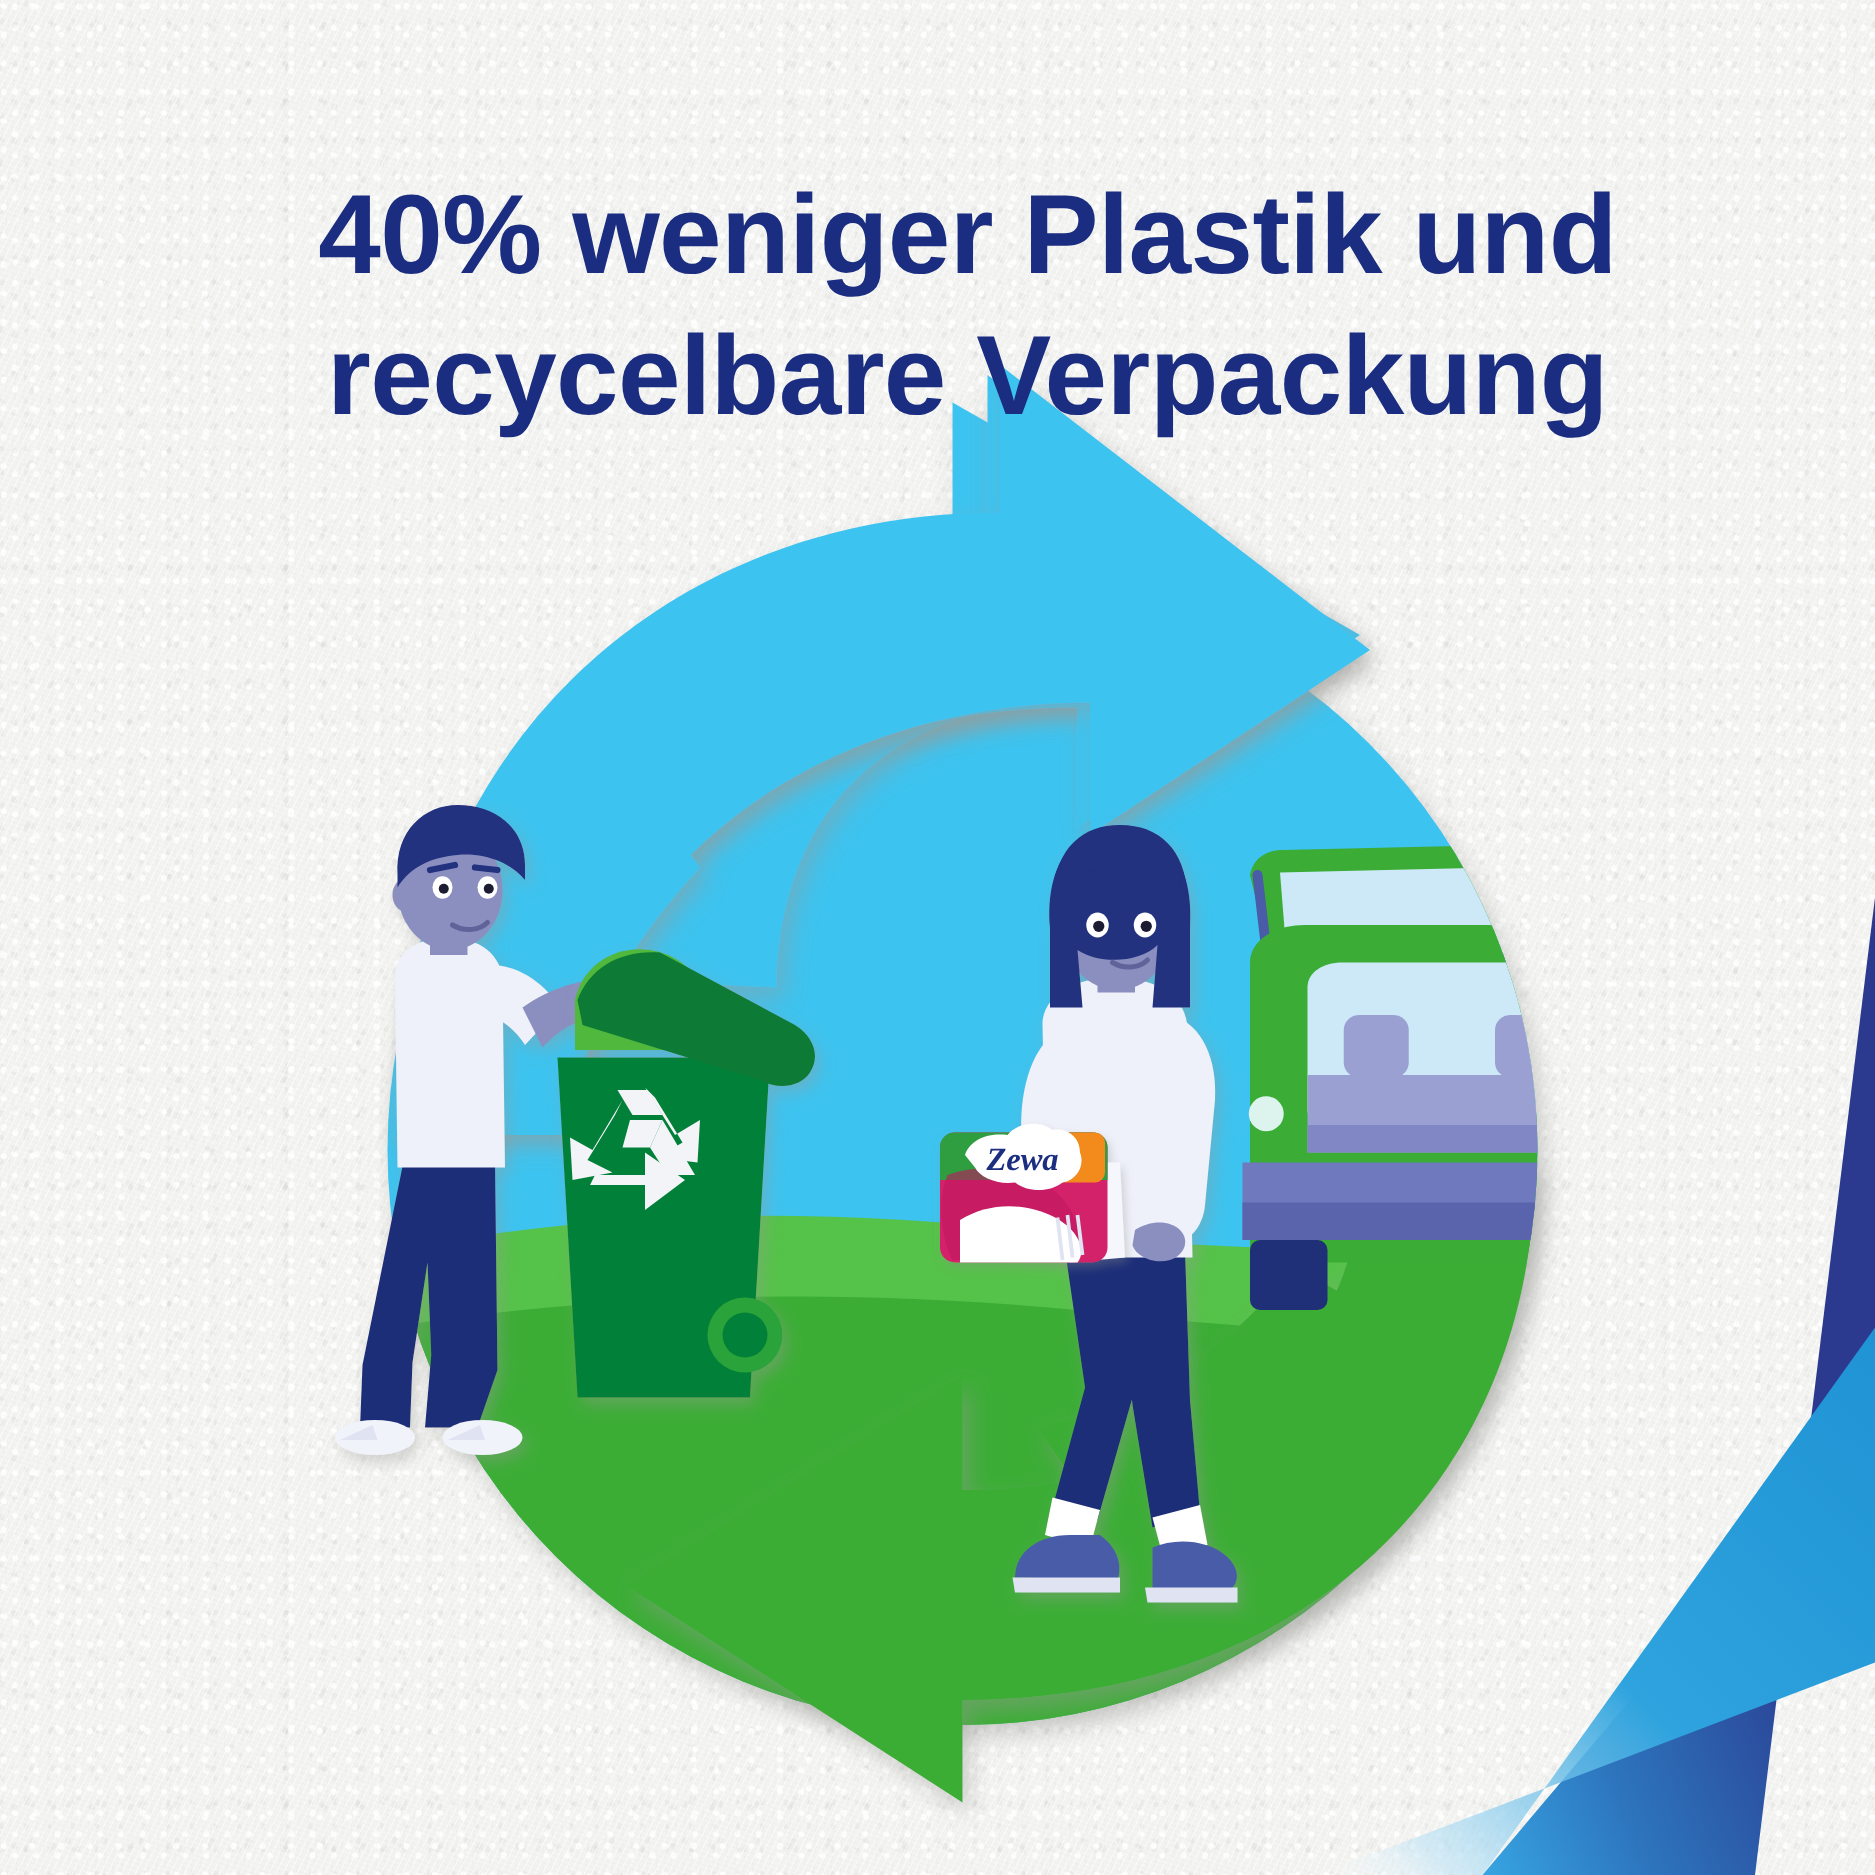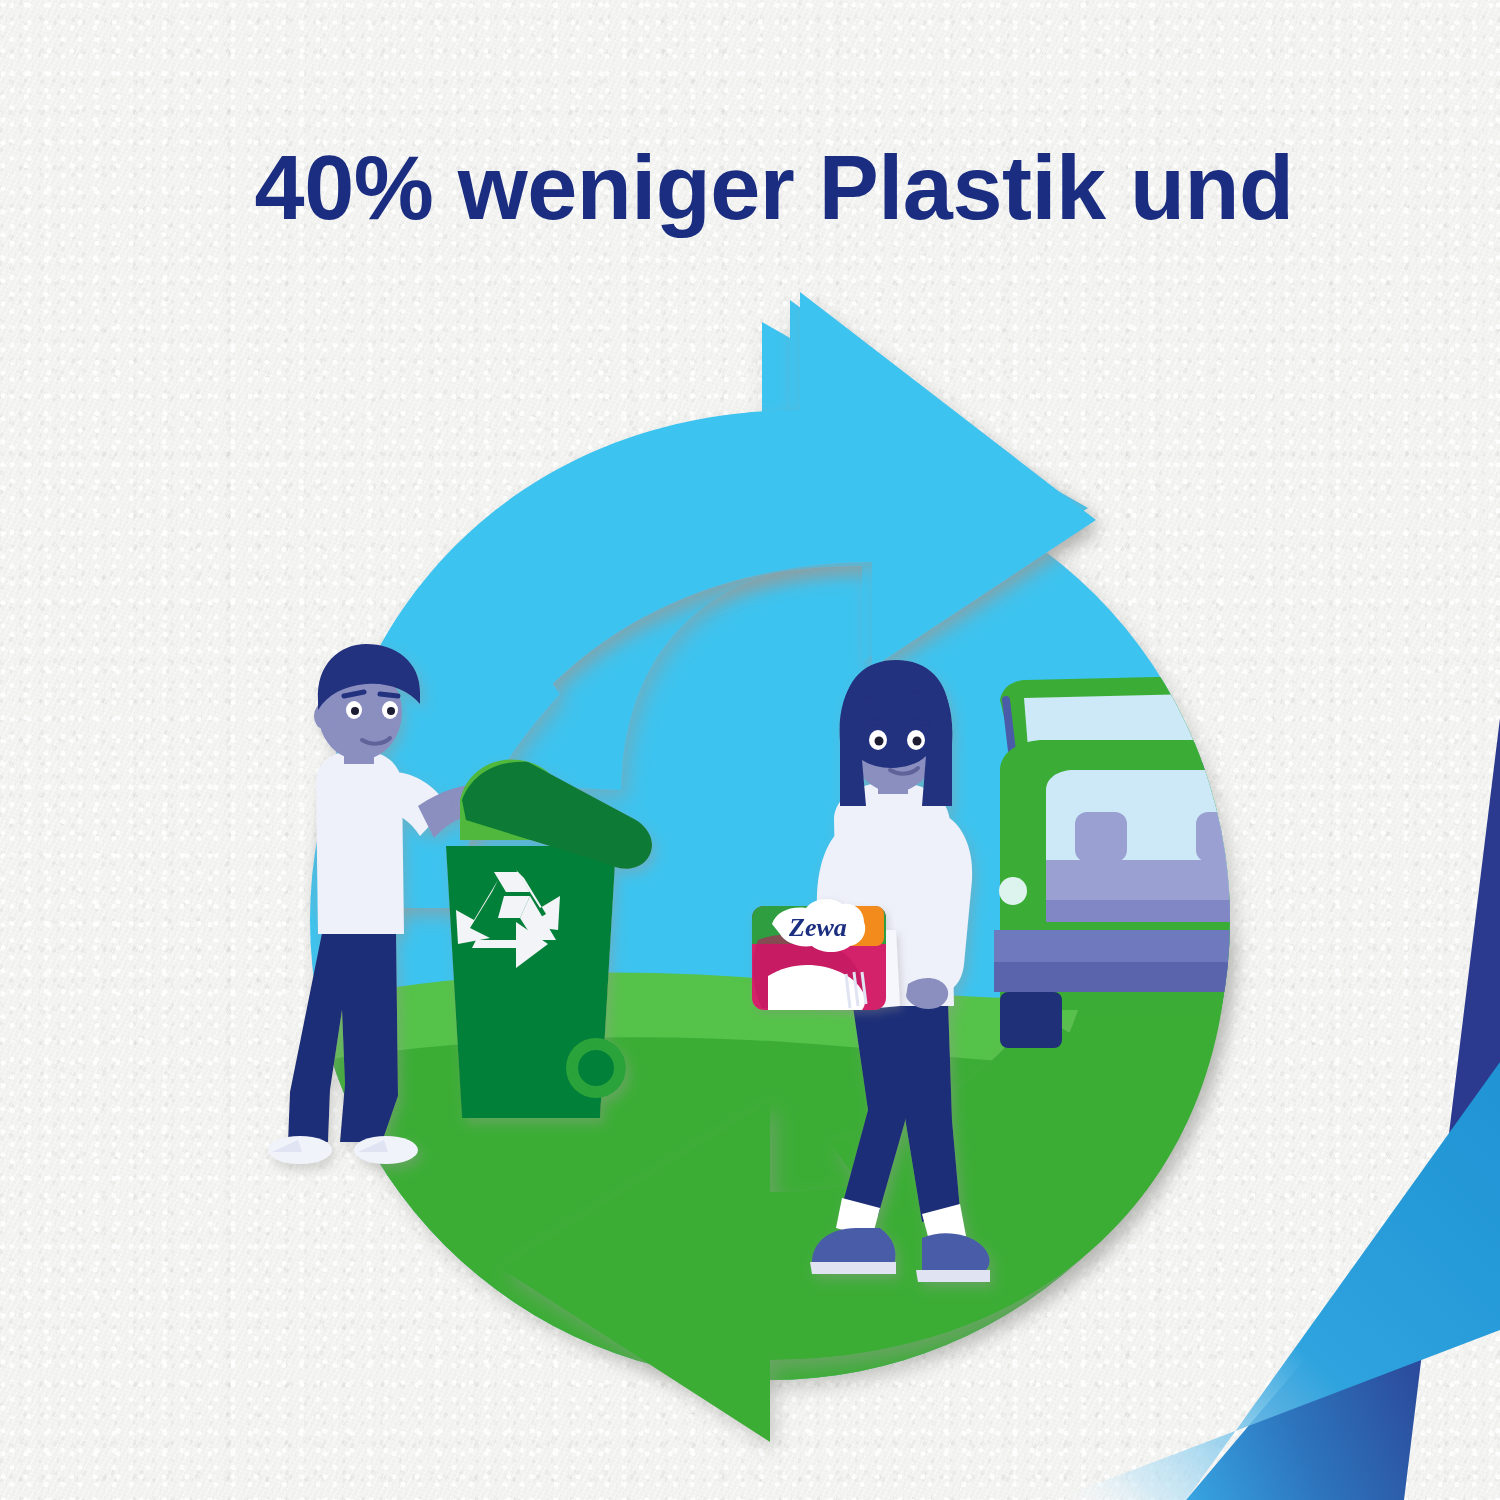--- a/index.html
+++ b/index.html
@@ -56,20 +56,21 @@
     pointer-events:none;
   }
 </style>
 </head>
 <body>
 
 <div id="paper-texture"></div>
 
 <h1 id="headline">
   <span class="ln">40% weniger Plastik und</span>
+  <span class="ln">recycelbare Verpackung</span>
 </h1>
 
 <svg id="illustration" viewBox="0 0 1500 1500">
   <defs>
     <clipPath id="circleClip">
       <circle cx="770" cy="920" r="460"></circle>
     </clipPath>
 
     <filter id="softShadow" x="-25%" y="-25%" width="150%" height="150%">
       <feDropShadow dx="6" dy="9" stdDeviation="9" flood-color="#9a9a96" flood-opacity="0.45"></feDropShadow>

